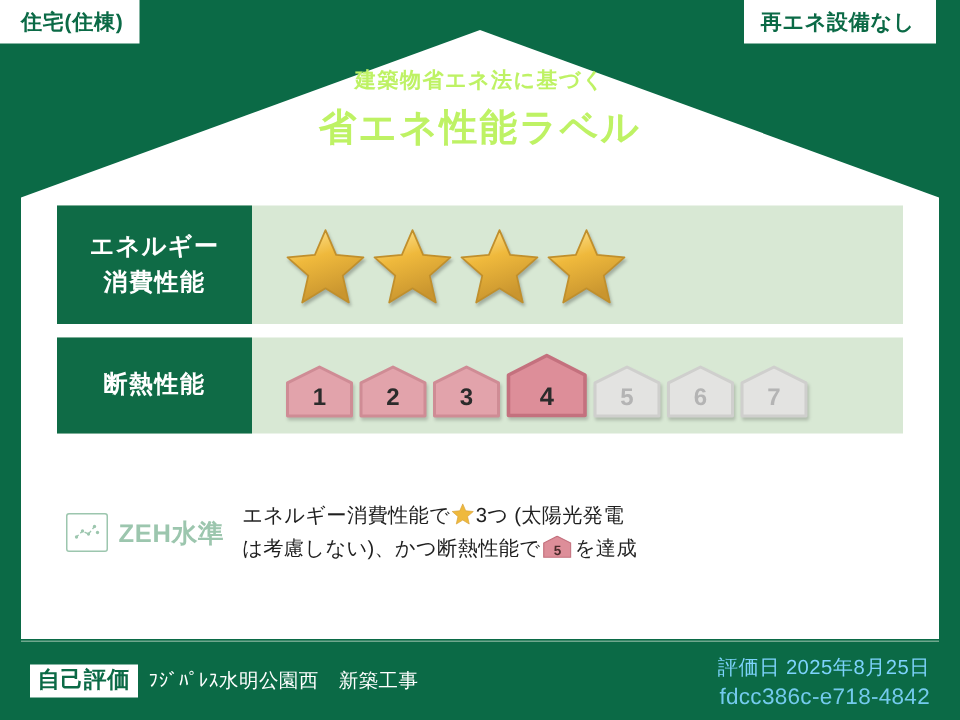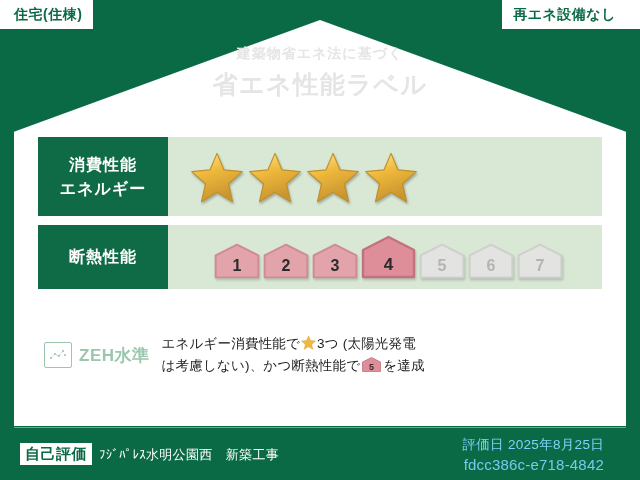--- a/index.html
+++ b/index.html
@@ -22,38 +22,38 @@
     background:#ffffff;
     color:#0b6a46;
     font-weight:bold;
     font-size:14px;
     letter-spacing:.5px;
     padding:7px 11px 8px 11px;
     line-height:1;
     white-space:nowrap;
   }
   .corner-tag.left{left:0;padding-left:14px;}
-  .corner-tag.right{right:0;padding-right:24px;}
+  .corner-tag.right{right:16px;padding-right:14px;}
 
   
   .house-body{
     position:absolute;
     left:14px;right:14px;
     top:20px;
     bottom:54px;
     background:#ffffff;
     clip-path:polygon(0% 27.5%, 50% 0%, 100% 27.5%, 100% 100%, 0% 100%);
   }
 
   .titles{
     position:absolute;
     left:0;right:0;
     top:45px;
     text-align:center;
-    color:#e5e5e5;
+    color:#bef264;
   }
   .title-sub{
     font-size:14px;font-weight:bold;letter-spacing:1px;
     margin-bottom:5px;
   }
   .title-main{
     font-size:25px;font-weight:bold;letter-spacing:1.5px;
   }
 
   
@@ -62,21 +62,21 @@
     left:38px;right:38px;
     top:137px;
   }
   .perf-row{
     display:flex;
     align-items:stretch;
     background:#d8e8d4;
     margin-bottom:9px;
     min-height:79px;
   }
-  .perf-row.insul{min-height:64px;gap:24px;}
+  .perf-row.insul{min-height:64px;}
   .row-head{
     background:#0f6b46;
     color:#ffffff;
     font-weight:bold;
     font-size:16px;
     letter-spacing:1px;
     width:130px;
     flex:0 0 130px;
     display:flex;
     flex-direction:column;
@@ -168,21 +168,21 @@
   
   .footer-sep{
     position:absolute;
     left:14px;right:14px;
     bottom:52px;
     height:1px;
     background:#6fa78d;
   }
   .footer{
     position:absolute;
-    left:0;right:16px;
+    left:0;right:0;
     bottom:0;
     height:52px;
     display:flex;
     align-items:center;
   }
   .foot-left{
     display:flex;align-items:baseline;
     padding-left:20px;
     flex:1;
     min-width:0;
@@ -235,22 +235,22 @@
 
   <div class="titles">
     <div class="title-sub">建築物省エネ法に基づく</div>
     <div class="title-main">省エネ性能ラベル</div>
   </div>
 
   <div class="rows">
 
     <div class="perf-row energy">
       <div class="row-head">
+        <span>エネルギー</span>
         <span>消費性能</span>
-        <span>エネルギー</span>
       </div>
       <div class="row-body">
         <div class="stars" id="stars-container">
             <svg class="star" viewBox="0 0 32 32">
               <defs>
                 <linearGradient id="sg0" x1="0" y1="0" x2="0.35" y2="1">
                   <stop offset="0%" stop-color="#ffe9a0"></stop>
                   <stop offset="45%" stop-color="#efb93c"></stop>
                   <stop offset="100%" stop-color="#c9952f"></stop>
                 </linearGradient>

